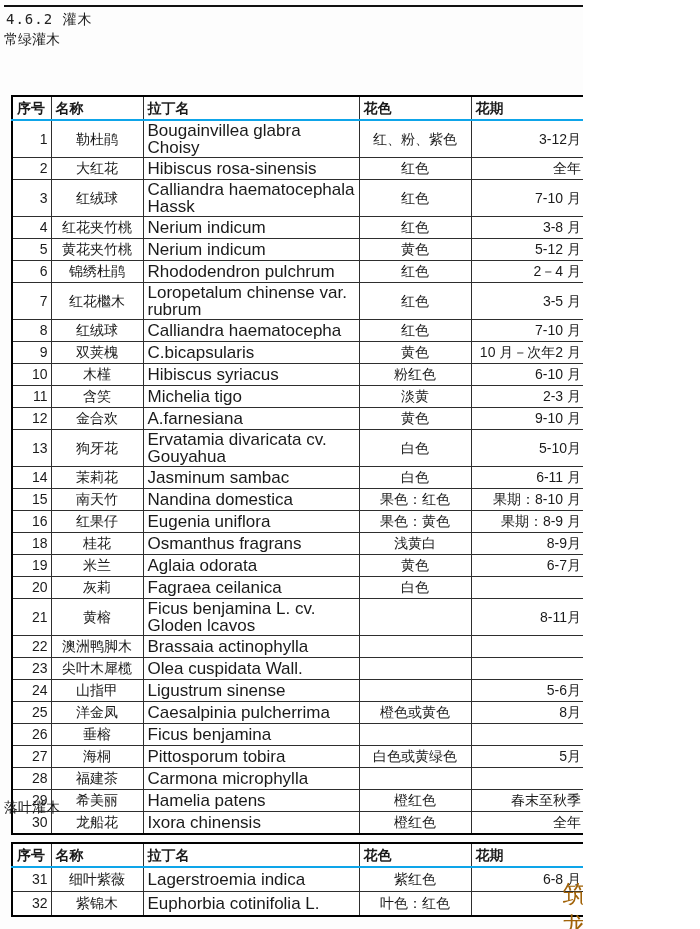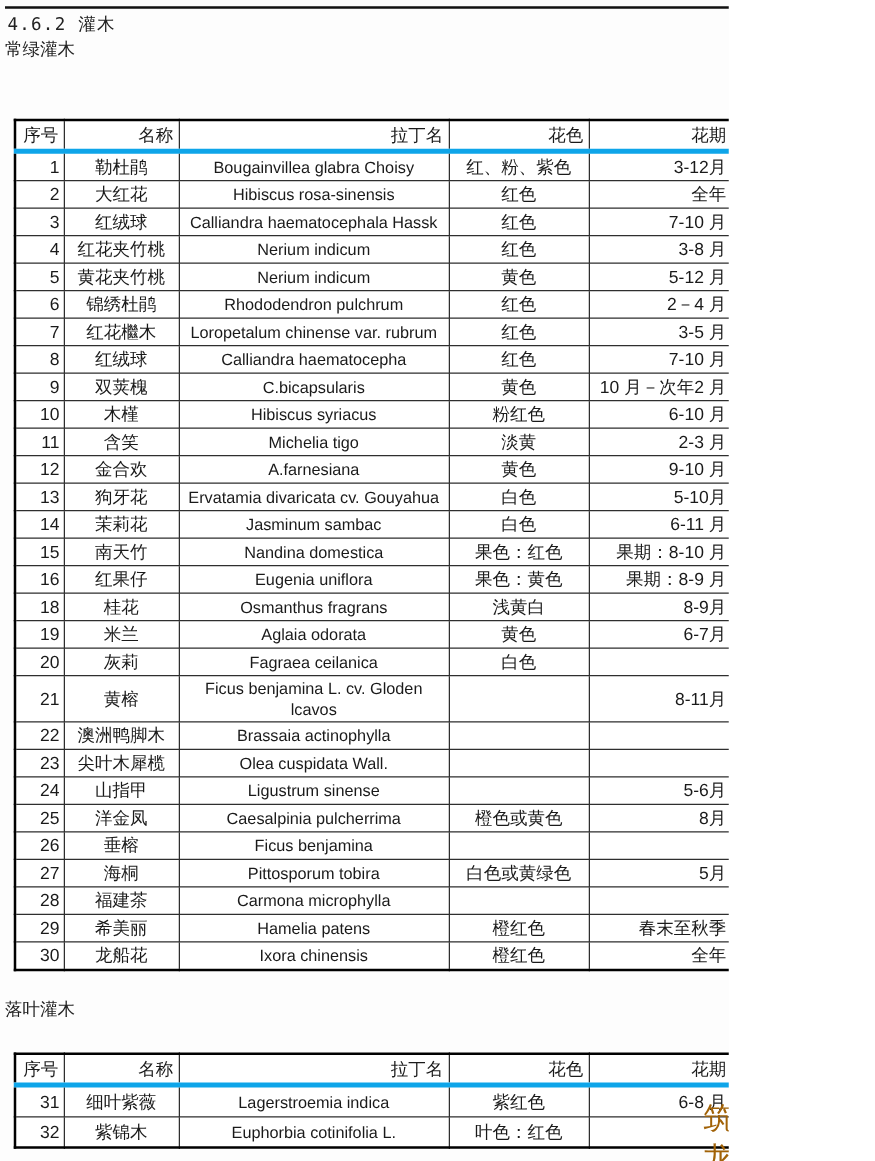--- a/index.html
+++ b/index.html
@@ -10,26 +10,26 @@
     font-size:14px;letter-spacing:1px;color:#222;}
   .table-title{position:absolute;left:4px;width:589px;text-align:left;font-size:14px;color:#222;}
   .title-evergreen{top:31px;}
   .title-deciduous{top:799px;}
   .shrub-table{position:absolute;left:11px;border-collapse:collapse;table-layout:fixed;
     width:574px;background:#fff;border:2px solid #000;}
   .table-evergreen{top:95px;}
   .table-deciduous{top:842px;}
   .shrub-table th,.shrub-table td{border:1px solid #2e2e2e;padding:1px 4px;overflow:hidden;
     font-size:14px;line-height:17px;vertical-align:middle;}
-  .shrub-table th{font-weight:normal;text-align:right;height:20px;border-bottom:4px solid #0ea5e9;}
+  .shrub-table th{font-weight:bold;text-align:left;height:20px;border-bottom:2px solid #0ea5e9;}
   .table-evergreen td{height:19px;}
   .table-deciduous td{height:21px;}
   td.col-num{text-align:right;padding-right:3px;}
   td.col-name{text-align:center;}
-  td.col-latin{text-align:center;font-size:13px;}
+  td.col-latin{text-align:left;font-size:17px;}
   td.col-color{text-align:center;}
   td.col-period{text-align:right;}
   .watermark{position:absolute;top:878px;left:546px;display:flex;align-items:center;
     color:#b5b5b5;pointer-events:none;}
   .watermark-text{font-size:24px;letter-spacing:2px;color:#a16207;margin-left:4px;}
   .panda-logo{width:30px;height:30px;}
 </style>
 </head>
 <body>
 

